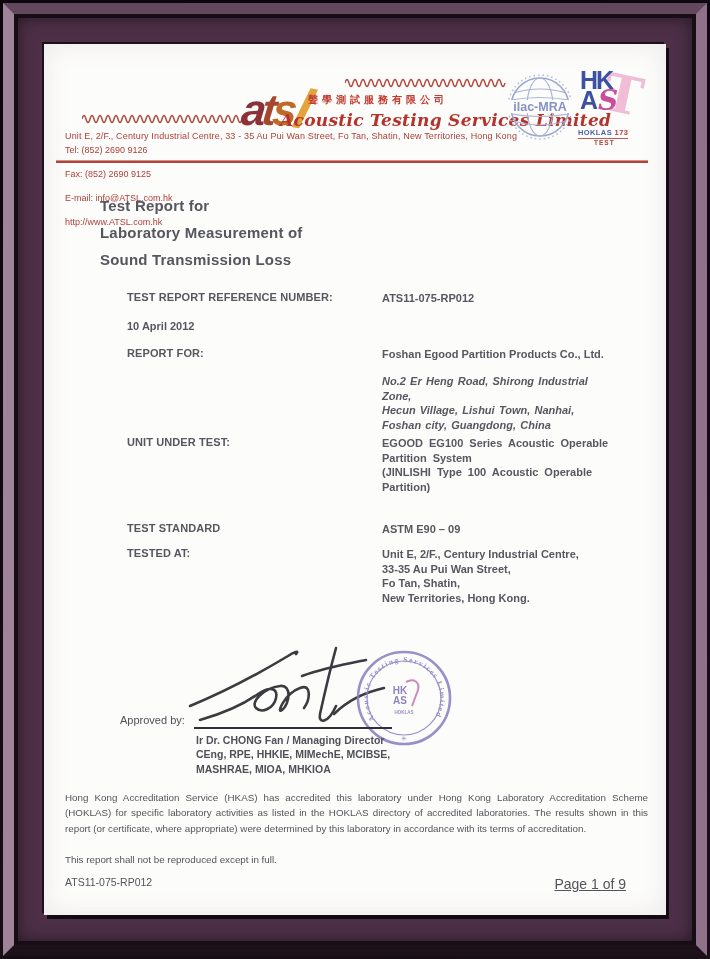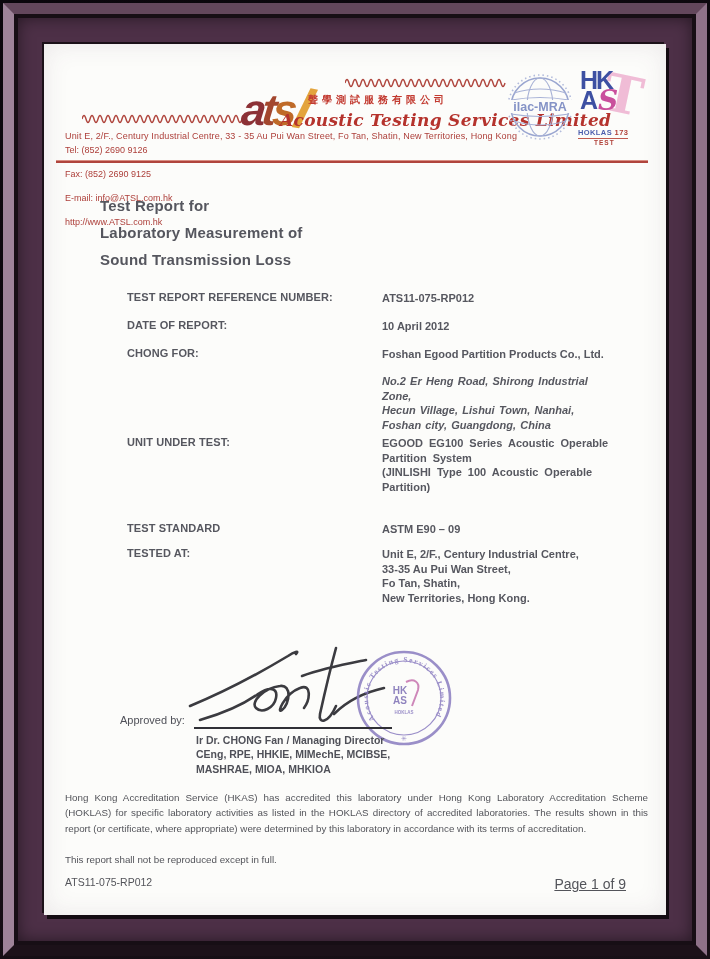--- a/index.html
+++ b/index.html
@@ -113,25 +113,24 @@
           <div>Test Report for</div>
           <div>Laboratory Measurement of</div>
           <div>Sound Transmission Loss</div>
         </div>
 
         <div class="abs frow" style="top:247px">
           <div class="flabel">TEST REPORT REFERENCE NUMBER:</div>
           <div class="fvalue">ATS11-075-RP012</div>
         </div>
         <div class="abs frow" style="top:275px">
-          <div class="flabel">DATE OF REPORT:</div>
           <div class="fvalue">10 April 2012</div>
         </div>
         <div class="abs frow" style="top:303px">
-          <div class="flabel">CHONG FOR:</div>
+          <div class="flabel">REPORT FOR:</div>
           <div class="fvalue">Foshan Egood Partition Products Co., Ltd.</div>
         </div>
         <div class="abs frow" style="top:330px">
           <div class="flabel"></div>
           <div class="fvalue ws1">No.2 Er Heng Road, Shirong Industrial Zone,
 Hecun Village, Lishui Town, Nanhai,
 Foshan city, Guangdong, China</div>
         </div>
         <div class="abs frow" style="top:392px">
           <div class="flabel">UNIT UNDER TEST:</div>

